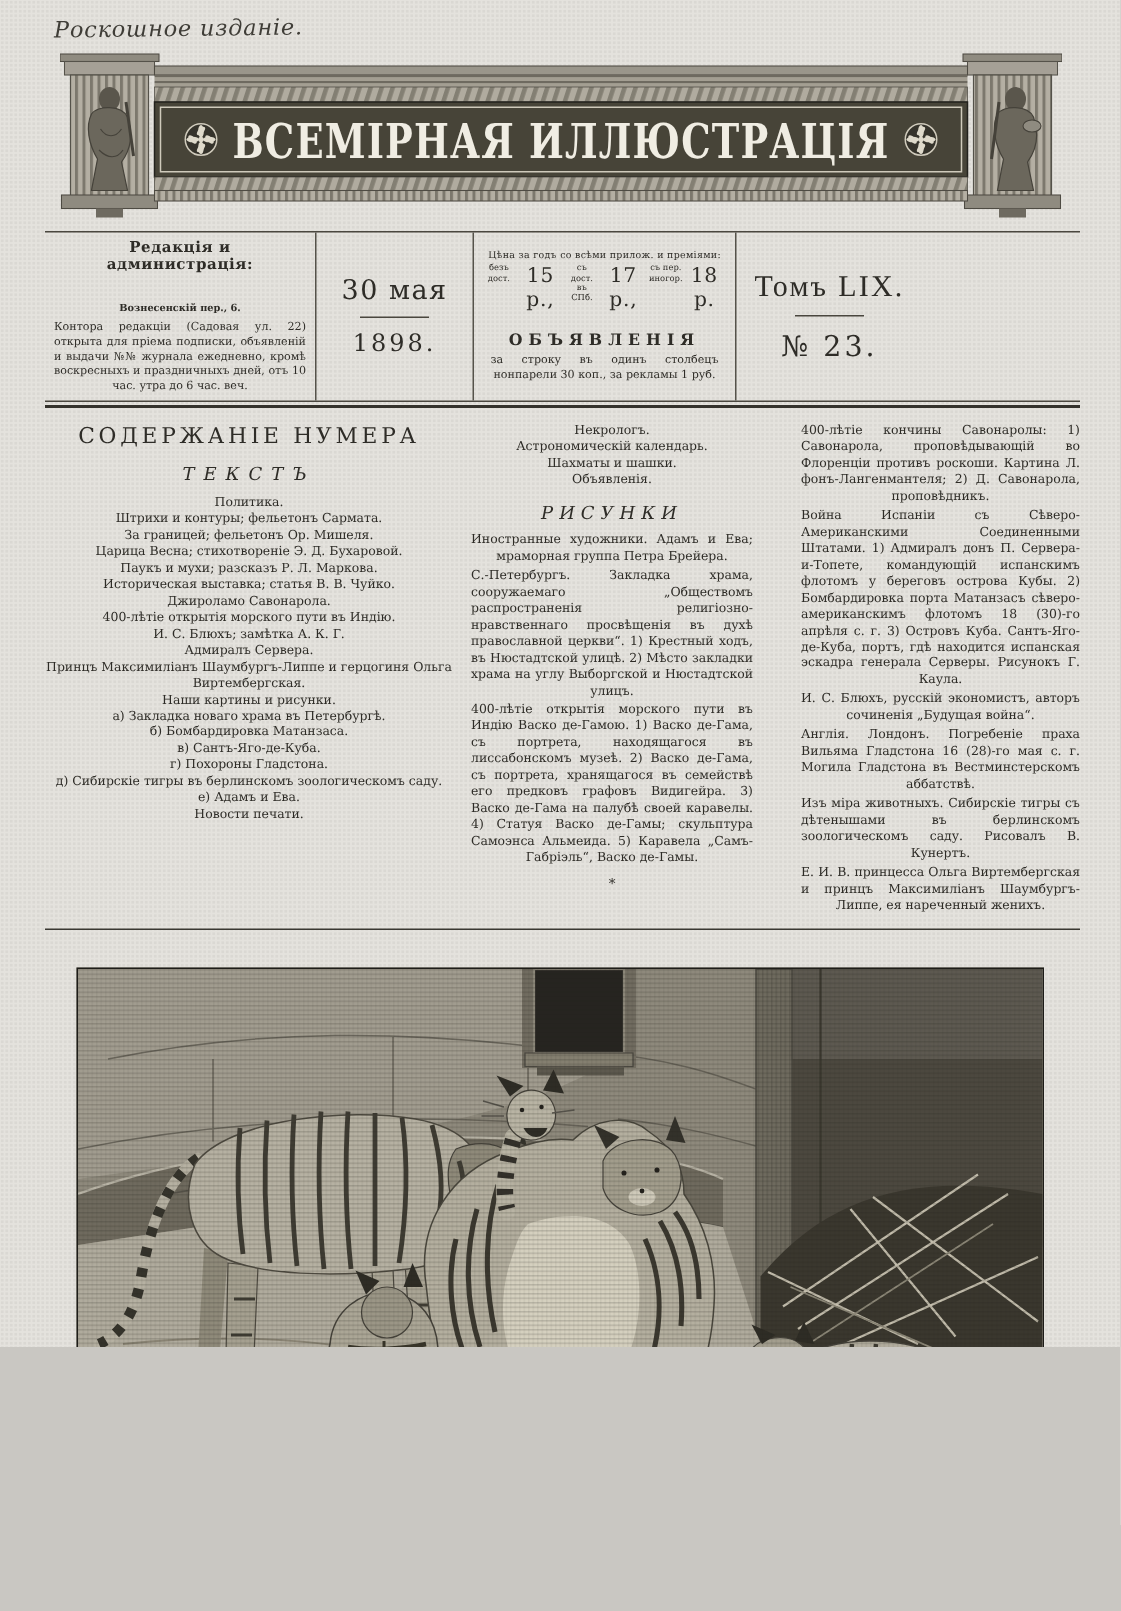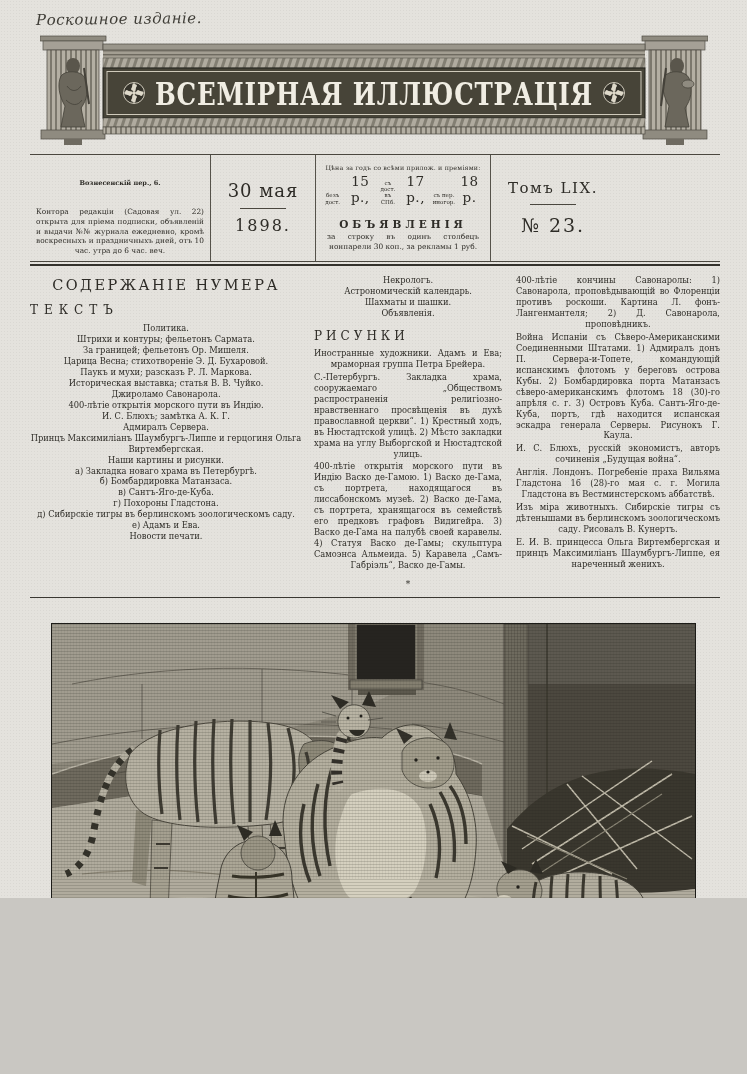--- a/index.html
+++ b/index.html
@@ -27,41 +27,41 @@
   .header-cell + .header-cell{border-left:1px solid #55524a;}
   .hc-issue{width:105px;}
   .hc-edit{width:180px;}
   .hc-date{width:105px;}
   .hc-price{width:175px;}
   .hc-vol{width:125px;}
   .issue-no{font-size:20px;letter-spacing:2px;}
   .year-label{font-size:15px;letter-spacing:3px;margin-top:10px;}
   .edit-title{font-size:10px;font-weight:bold;letter-spacing:.4px;}
   .edit-address{font-size:6.5px;font-weight:bold;margin-top:19px;}
-  .edit-body{font-size:7.4px;line-height:1.32;margin-top:20px;text-align:justify;text-align-last:center;}
+  .edit-body{font-size:7.4px;line-height:1.32;margin-top:4px;text-align:justify;text-align-last:center;}
   .date-day{font-size:18px;letter-spacing:1px;}
   .mini-rule{width:46px;border-top:1px solid #4a473f;margin:7px auto;}
   .date-year{font-size:16px;letter-spacing:2px;}
   .price-intro{font-size:6.3px;letter-spacing:.2px;}
   .price-line{margin-top:2px;display:flex;justify-content:center;align-items:center;}
-  .price-group{display:flex;align-items:flex-end;}
+  .price-group{display:flex;align-items:flex-start;}
   .pq{display:inline-block;width:26px;font-size:5.6px;line-height:1.15;text-align:center;}
   .pa{font-size:13.5px;letter-spacing:.5px;}
   .ads-title{font-size:10.5px;font-weight:bold;letter-spacing:4px;margin-top:13px;}
   .ads-body{font-size:7.4px;line-height:1.3;margin:2px auto 0;width:152px;text-align:justify;text-align-last:center;}
-  .vol-label{font-size:15px;letter-spacing:1.5px;}
+  .vol-label{font-size:20px;letter-spacing:1.5px;font-family:Liberation Serif, serif;}
   .vol-issue{font-size:19px;letter-spacing:2px;margin-top:2px;}
   .heavy-rule{width:690px;margin:2px 27px 0 30px;height:2.5px;background:#34322c;}
   
   .contents{width:690px;margin:9px 27px 0 30px;display:flex;}
   .col-left{width:272px;}
   .col-mid{width:188px;margin-left:12px;}
-  .col-right{flex:1;margin-left:14px;}
+  .col-right{flex:1;margin-left:32px;}
   .contents-title{font-size:14.5px;letter-spacing:2.5px;text-align:center;margin:2px 0 10px;}
-  .section-heading{font-size:12px;letter-spacing:6px;text-align:left;margin:8px 0 6px;}
+  .section-heading{font-size:12px;letter-spacing:6px;text-align:center;margin:8px 0 6px;font-style:italic;}
   .section-heading.ris{letter-spacing:4px;margin:10px 0 5px;}
   .c-line{font-size:8.3px;line-height:1.32;text-align:center;}
   .c-par{font-size:8.3px;line-height:1.32;text-align:justify;text-align-last:center;margin:0 0 2px;}
   .foot-star{text-align:center;font-size:9px;margin-top:8px;}
   .thin-rule{width:690px;margin:8px 27px 0 30px;border-top:1.5px solid #3a3832;}
   
   .engraving{width:643px;margin:25px auto 0;border:1px solid #1d1c18;line-height:0;background:#9b968a;}
   .caption{margin-top:15px;text-align:center;font-size:12.3px;letter-spacing:.6px;word-spacing:4px;color:#2b2924;}
 </style>
 </head>
@@ -148,20 +148,21 @@
             <circle r="1.8"></circle>
           </g>
         </g>
         <text x="334" y="71" text-anchor="middle" font-family="DejaVu Serif, Liberation Serif, serif" font-weight="bold" font-size="32" fill="#f0ede3" letter-spacing="1" textLength="438" lengthAdjust="spacingAndGlyphs">ВСЕМІРНАЯ ИЛЛЮСТРАЦІЯ</text>
       </g>
     </svg>
   </div>
 
   <div class="header-row">
     <div class="header-cell hc-edit">
+      <div class="edit-title">Редакція и администрація:</div>
       <div class="edit-address">Вознесенскій пер., 6.</div>
       <div class="edit-body">Контора редакціи (Садовая ул. 22) открыта для пріема подписки, объявленій и выдачи №№ журнала ежедневно, кромѣ воскресныхъ и праздничныхъ дней, отъ 10 час. утра до 6 час. веч.</div>
     </div>
     <div class="header-cell hc-date">
       <div class="date-day">30 мая</div>
       <div class="mini-rule"></div>
       <div class="date-year">1898.</div>
     </div>
     <div class="header-cell hc-price">
       <div class="price-intro">Цѣна за годъ со всѣми прилож. и преміями:</div>

